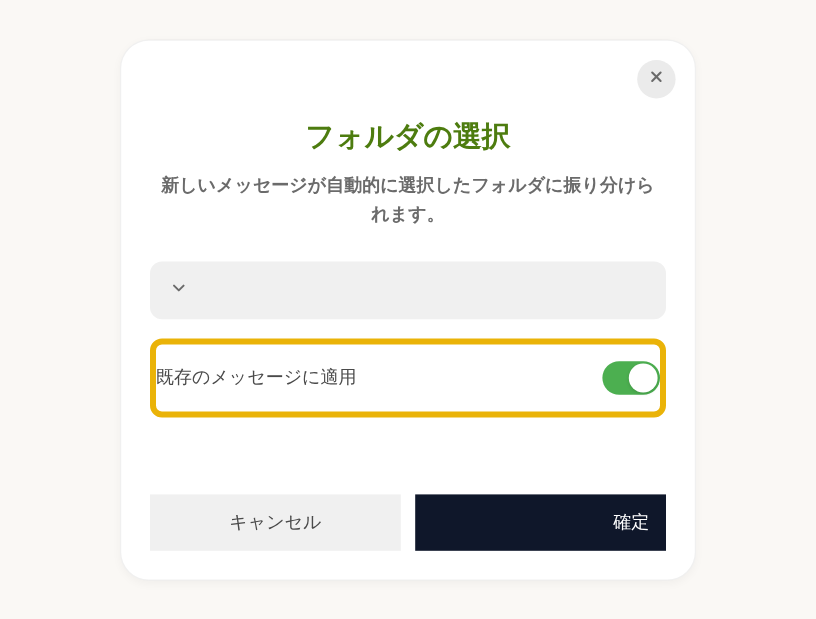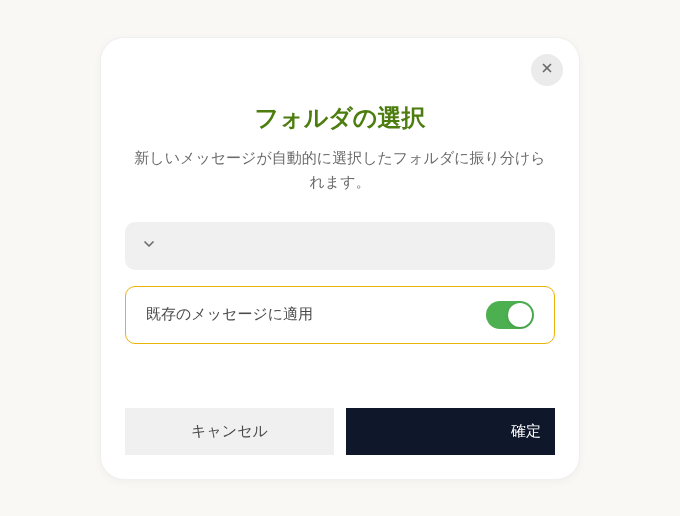--- a/index.html
+++ b/index.html
@@ -60,20 +60,21 @@
       font-weight: 700;
       color: #4d7c0f;
       margin-bottom: 12px;
     }
     
     .modal-subtitle {
       font-size: 15px;
       color: #6b6b6b;
       line-height: 1.6;
       padding: 0 8px;
+      font-weight: bold;
     }
     
     .select-box {
       background: #f0f0f0;
       border-radius: 10px;
       padding: 14px 16px;
       display: flex;
       align-items: center;
       justify-content: space-between;
       cursor: pointer;
@@ -89,23 +90,23 @@
       color: #6b6b6b;
     }
     
     .chevron-icon svg {
       width: 16px;
       height: 16px;
     }
     
     .toggle-row {
       background: #ffffff;
-      border: 1px solid #eab308;
+      border: 5px solid #eab308;
       border-radius: 10px;
-      padding: 14px 20px;
+      padding: 14px 0;
       display: flex;
       align-items: center;
       justify-content: space-between;
       margin-bottom: 64px;
     }
     
     .toggle-label {
       color: #4a4a4a;
       font-size: 15px;
     }

